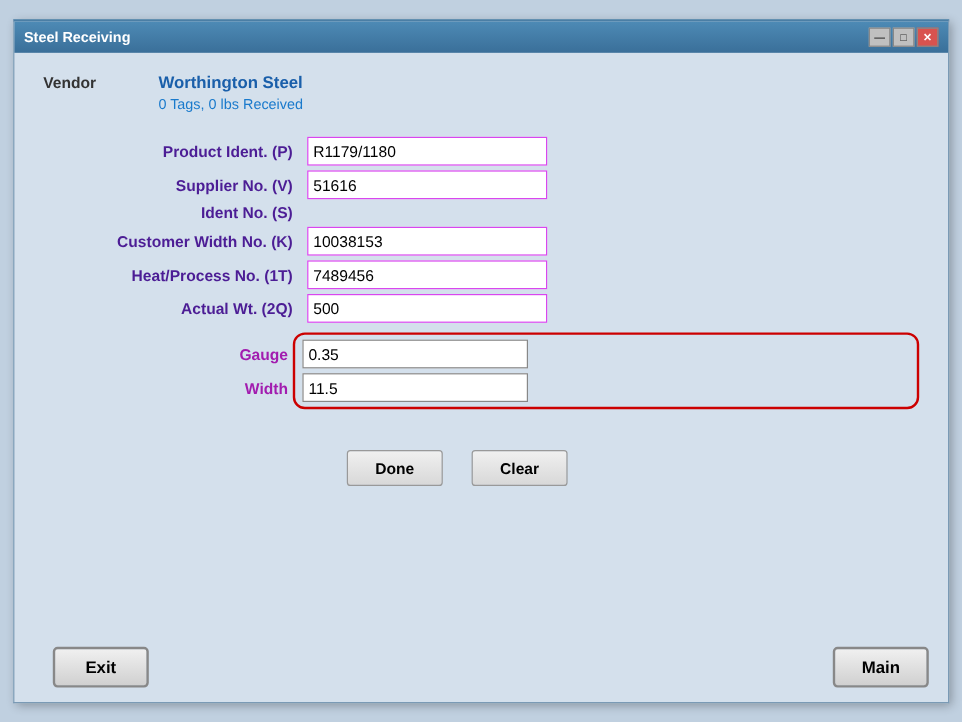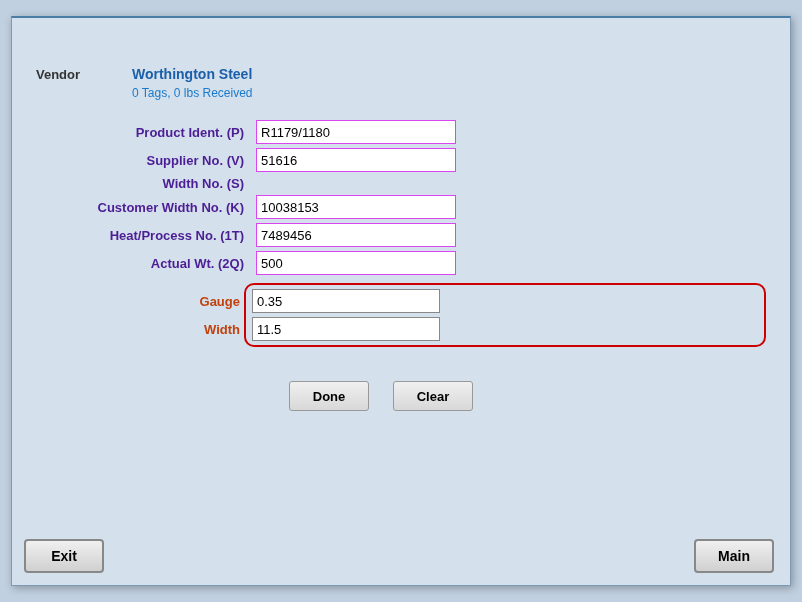--- a/index.html
+++ b/index.html
@@ -75,21 +75,20 @@
 
     .vendor-section {
       margin-bottom: 10px;
     }
 
     .vendor-row {
       display: flex;
       align-items: center;
       gap: 16px;
       margin-bottom: 4px;
-      margin-top: 32px;
     }
 
     .vendor-label {
       font-weight: bold;
       font-size: 13px;
       color: #333;
       width: 80px;
     }
 
     .vendor-name {
@@ -152,21 +151,21 @@
       gap: 4px;
     }
 
     .highlighted-row {
       display: flex;
       align-items: center;
     }
 
     .highlighted-label {
       font-weight: bold;
-      color: #c2410c;
+      color: #a21caf;
       width: 0;
       margin-left: -208px;
       padding-right: 12px;
       width: 208px;
       text-align: right;
       font-size: 13px;
     }
 
     .highlighted-input {
       width: 188px;
@@ -196,41 +195,49 @@
       font-family: inherit;
       cursor: pointer;
       padding: 0 16px;
       font-weight: bold;
     }
 
     .bottom-bar {
       display: flex;
       justify-content: space-between;
       align-items: flex-end;
-      padding: 8px 16px 12px 12px;
+      padding: 8px 16px 12px 32px;
       margin-top: auto;
     }
 
     .bottom-btn {
       min-width: 80px;
       height: 34px;
       background: linear-gradient(to bottom, #f0f0f0, #d0d0d0);
       border: 2px solid #888;
       border-radius: 4px;
       font-size: 14px;
       font-weight: bold;
       font-family: inherit;
       cursor: pointer;
       padding: 0 20px;
     }
   </style>
 </head>
 <body>
 
 <div class="window">
+  <div class="titlebar">
+    <span class="titlebar-title">Steel Receiving</span>
+    <div class="titlebar-controls">
+      <div class="titlebar-btn">—</div>
+      <div class="titlebar-btn">□</div>
+      <div class="titlebar-btn close">✕</div>
+    </div>
+  </div>
 
   <div class="window-body">
 
     <div class="vendor-section">
       <div class="vendor-row">
         <span class="vendor-label">Vendor</span>
         <span class="vendor-name">Worthington Steel</span>
       </div>
       <div class="tags-info">0 Tags, 0 lbs Received</div>
     </div>
@@ -240,21 +247,21 @@
       <div id="regular-fields">
           <div class="form-row">
             <span class="form-label">Product Ident. (P)</span>
             <input class="form-input" type="text" value="R1179/1180" style="">
           </div>
           <div class="form-row">
             <span class="form-label">Supplier No. (V)</span>
             <input class="form-input" type="text" value="51616" style="">
           </div>
           <div class="form-row">
-            <span class="form-label">Width No. (S)</span>
+            <span class="form-label">Ident No. (S)</span>
           </div>
           <div class="form-row">
             <span class="form-label">Customer Width No. (K)</span>
             <input class="form-input" type="text" value="10038153" style="">
           </div>
           <div class="form-row">
             <span class="form-label">Heat/Process No. (1T)</span>
             <input class="form-input" type="text" value="7489456" style="">
           </div>
           <div class="form-row">

